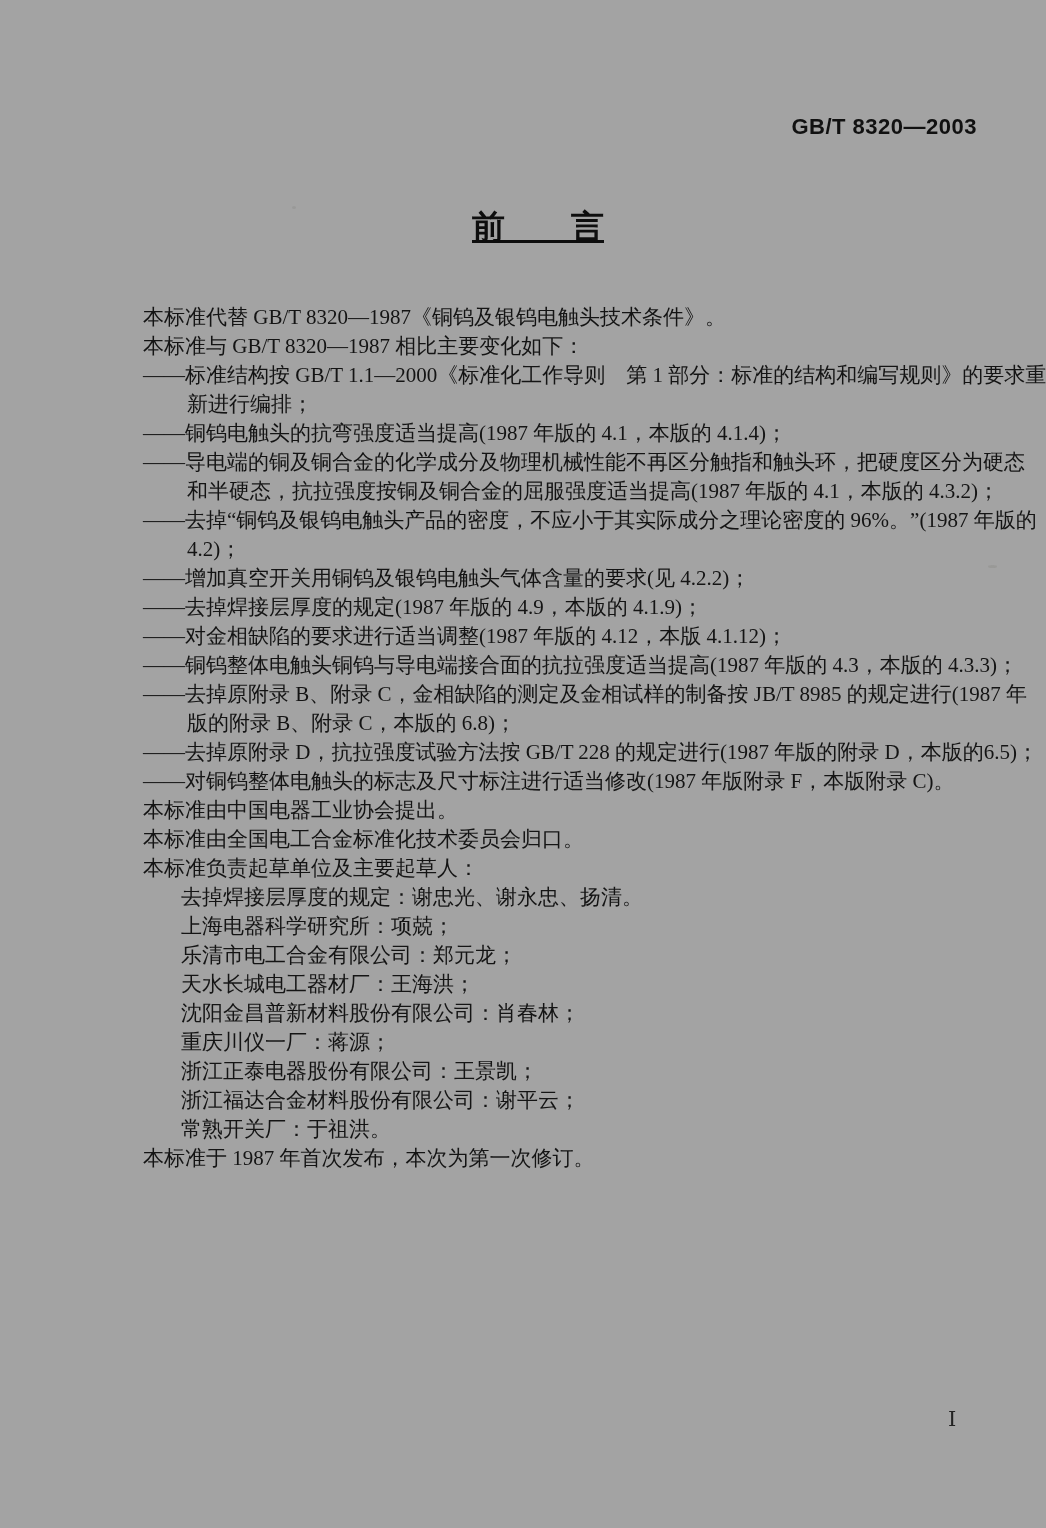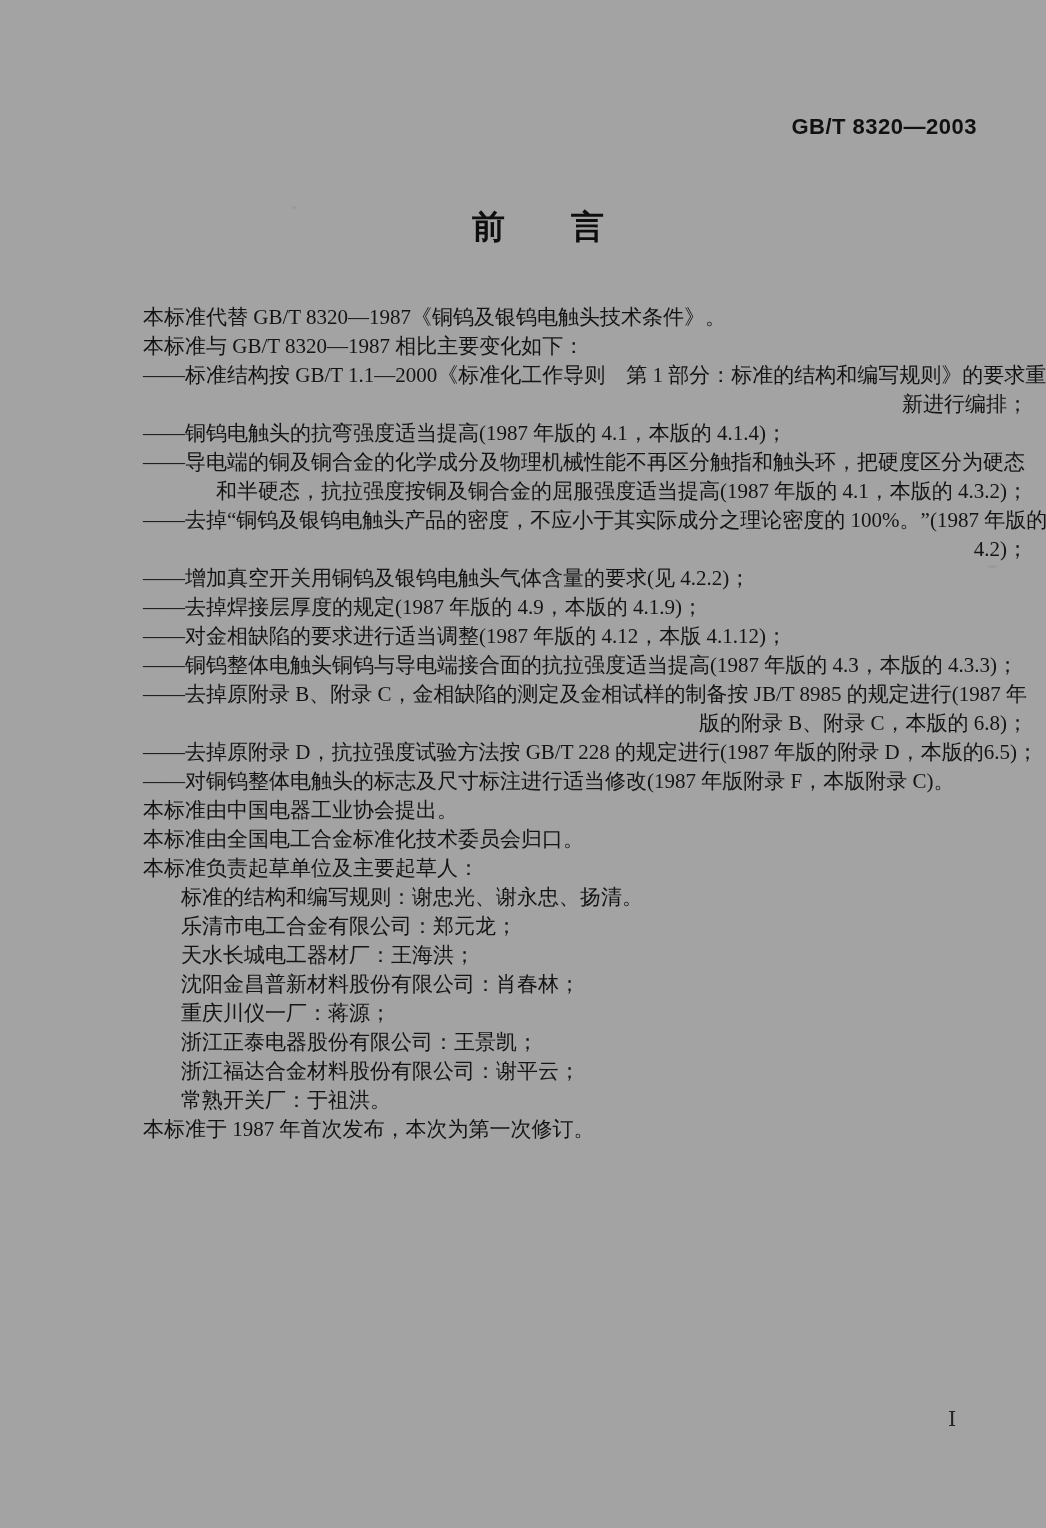--- a/index.html
+++ b/index.html
@@ -32,35 +32,36 @@
     top: 205px;
     left: 0;
     right: 0;
     margin: 0;
     text-align: center;
     text-indent: 30px;
     font-family: "Liberation Sans", "DejaVu Sans", sans-serif;
     font-size: 33px;
     font-weight: 700;
     color: #0e0e0e;
+    text-decoration: underline;
   }
   .body-text {
     position: absolute;
     top: 303px;
     left: 143px;
     width: 885px;
     font-size: 21px;
     line-height: 29px;
     color: #141414;
   }
   .line {
     height: 29px;
     white-space: nowrap;
   }
-  .line.cont { margin-left: 44px; text-align: right; }
+  .line.cont { margin-left: 44px; }
   .line.org  { margin-left: 38px; }
   .page-number {
     position: absolute;
     top: 1407px;
     left: 948px;
     font-size: 21px;
     color: #222;
     font-family: "Liberation Serif", "DejaVu Serif", serif;
   }
   .speck {
@@ -84,34 +85,35 @@
   <div class="speck s2"></div>
 
   <div class="body-text">
     <div class="line flush">本标准代替 GB/T 8320—1987《铜钨及银钨电触头技术条件》。</div>
     <div class="line flush">本标准与 GB/T 8320—1987 相比主要变化如下：</div>
     <div class="line dash">——标准结构按 GB/T 1.1—2000《标准化工作导则　第 1 部分：标准的结构和编写规则》的要求重</div>
     <div class="line cont">新进行编排；</div>
     <div class="line dash">——铜钨电触头的抗弯强度适当提高(1987 年版的 4.1，本版的 4.1.4)；</div>
     <div class="line dash">——导电端的铜及铜合金的化学成分及物理机械性能不再区分触指和触头环，把硬度区分为硬态</div>
     <div class="line cont">和半硬态，抗拉强度按铜及铜合金的屈服强度适当提高(1987 年版的 4.1，本版的 4.3.2)；</div>
-    <div class="line dash">——去掉“铜钨及银钨电触头产品的密度，不应小于其实际成分之理论密度的 100%。”(1987 年版的</div>
+    <div class="line dash">——去掉“铜钨及银钨电触头产品的密度，不应小于其实际成分之理论密度的 96%。”(1987 年版的</div>
     <div class="line cont">4.2)；</div>
     <div class="line dash">——增加真空开关用铜钨及银钨电触头气体含量的要求(见 4.2.2)；</div>
     <div class="line dash">——去掉焊接层厚度的规定(1987 年版的 4.9，本版的 4.1.9)；</div>
     <div class="line dash">——对金相缺陷的要求进行适当调整(1987 年版的 4.12，本版 4.1.12)；</div>
     <div class="line dash">——铜钨整体电触头铜钨与导电端接合面的抗拉强度适当提高(1987 年版的 4.3，本版的 4.3.3)；</div>
     <div class="line dash">——去掉原附录 B、附录 C，金相缺陷的测定及金相试样的制备按 JB/T 8985 的规定进行(1987 年</div>
     <div class="line cont">版的附录 B、附录 C，本版的 6.8)；</div>
     <div class="line dash">——去掉原附录 D，抗拉强度试验方法按 GB/T 228 的规定进行(1987 年版的附录 D，本版的6.5)；</div>
     <div class="line dash">——对铜钨整体电触头的标志及尺寸标注进行适当修改(1987 年版附录 F，本版附录 C)。</div>
     <div class="line flush">本标准由中国电器工业协会提出。</div>
     <div class="line flush">本标准由全国电工合金标准化技术委员会归口。</div>
     <div class="line flush">本标准负责起草单位及主要起草人：</div>
-    <div class="line org">标准的结构和编写规则：谢忠光、谢永忠、扬清。</div>
+    <div class="line org">去掉焊接层厚度的规定：谢忠光、谢永忠、扬清。</div>
+    <div class="line org">上海电器科学研究所：项兢；</div>
     <div class="line org">乐清市电工合金有限公司：郑元龙；</div>
     <div class="line org">天水长城电工器材厂：王海洪；</div>
     <div class="line org">沈阳金昌普新材料股份有限公司：肖春林；</div>
     <div class="line org">重庆川仪一厂：蒋源；</div>
     <div class="line org">浙江正泰电器股份有限公司：王景凯；</div>
     <div class="line org">浙江福达合金材料股份有限公司：谢平云；</div>
     <div class="line org">常熟开关厂：于祖洪。</div>
     <div class="line flush">本标准于 1987 年首次发布，本次为第一次修订。</div>
   </div>
 

